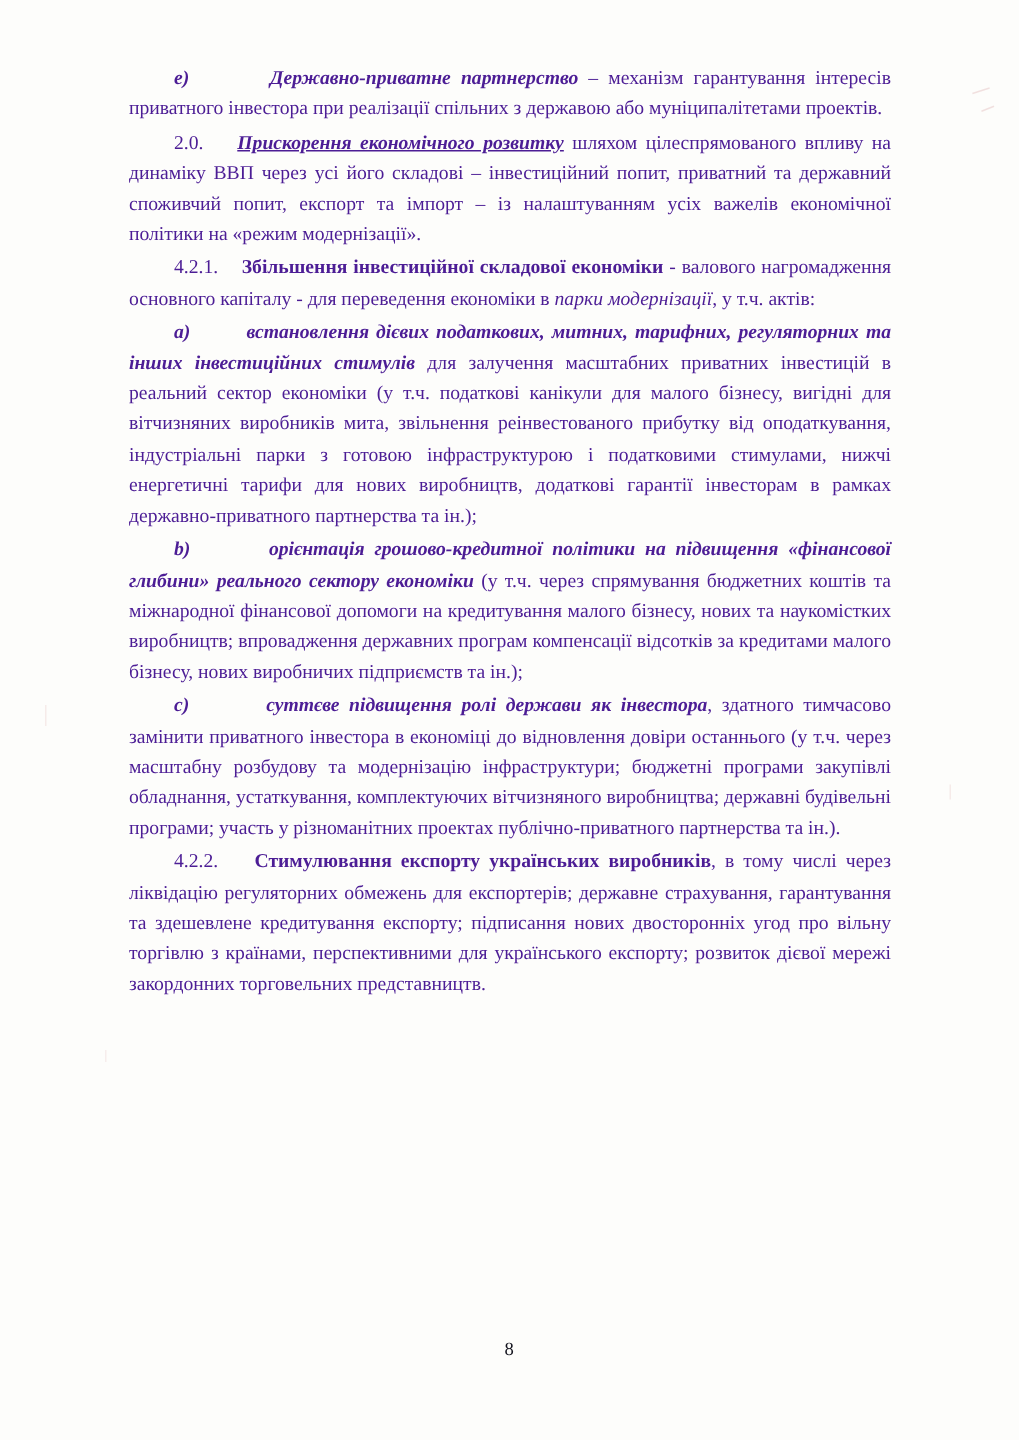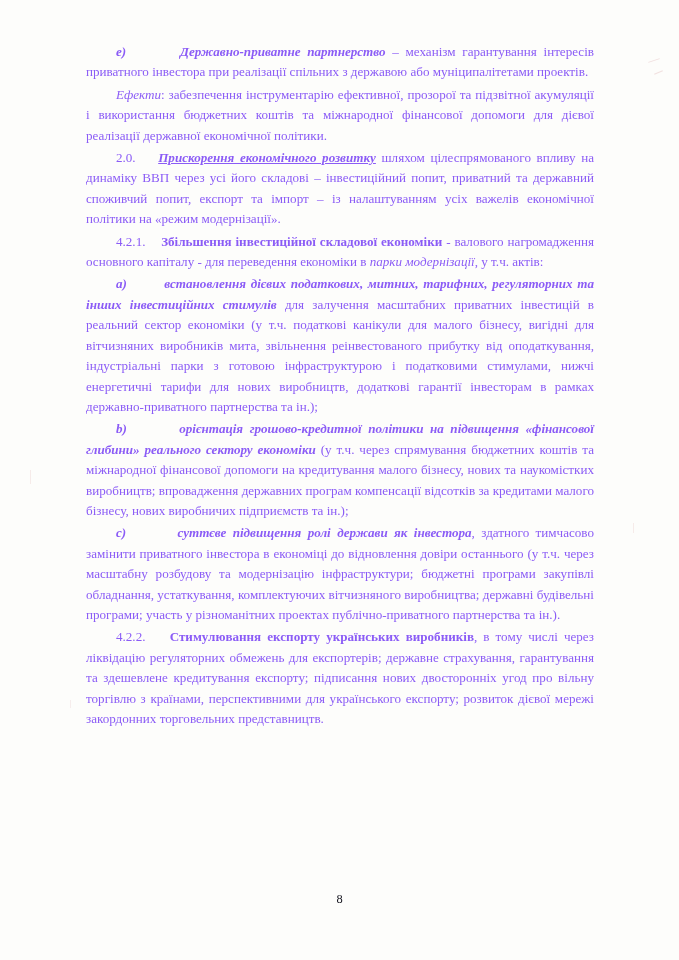--- a/index.html
+++ b/index.html
@@ -28,21 +28,21 @@
     top: 42px;
     width: 508px;
   }
   p {
     margin: 0 0 2px 0;
     font-size: 13.1px;
     line-height: 20.4px;
     text-align: justify;
     text-justify: inter-word;
     text-indent: 30px;
-    color: #8b5cf6;
+    color: #4c1d95;
   }
   .bi {
     font-weight: bold;
     font-style: italic;
   }
   .i { font-style: italic; }
   .bu { font-weight: bold; }
   .biu { font-weight: bold; font-style: italic; text-decoration: underline; margin-top: 20px; }
   .num { }
   .pagenum {
@@ -80,23 +80,20 @@
 
   <div class="content">
 
     <p>
       <span class="bi">е)</span>
       <span>&nbsp;&nbsp;&nbsp;&nbsp;&nbsp;&nbsp;</span>
       <span class="bi">Державно-приватне партнерство</span><span> – механізм гарантування інтересів приватного інвестора при реалізації спільних з державою або муніципалітетами проектів.</span>
     </p>
 
 
-    <p>
-      <span class="i">Ефекти</span><span>: забезпечення інструментарію ефективної, прозорої та підзвітної акумуляції і використання бюджетних коштів та міжнародної фінансової допомоги для дієвої реалізації державної економічної політики.</span>
-    </p>
 
     <p>
       <span class="num">2.0.</span>
       <span>&nbsp;&nbsp;</span>
       <span class="biu">Прискорення економічного розвитку</span><span> шляхом цілеспрямованого впливу на динаміку ВВП через усі його складові – інвестиційний попит, приватний та державний споживчий попит, експорт та імпорт – із налаштуванням усіх важелів економічної політики на «режим модернізації».</span>
     </p>
 
     <p>
       <span class="num">4.2.1.</span>
       <span>&nbsp;&nbsp;</span>

